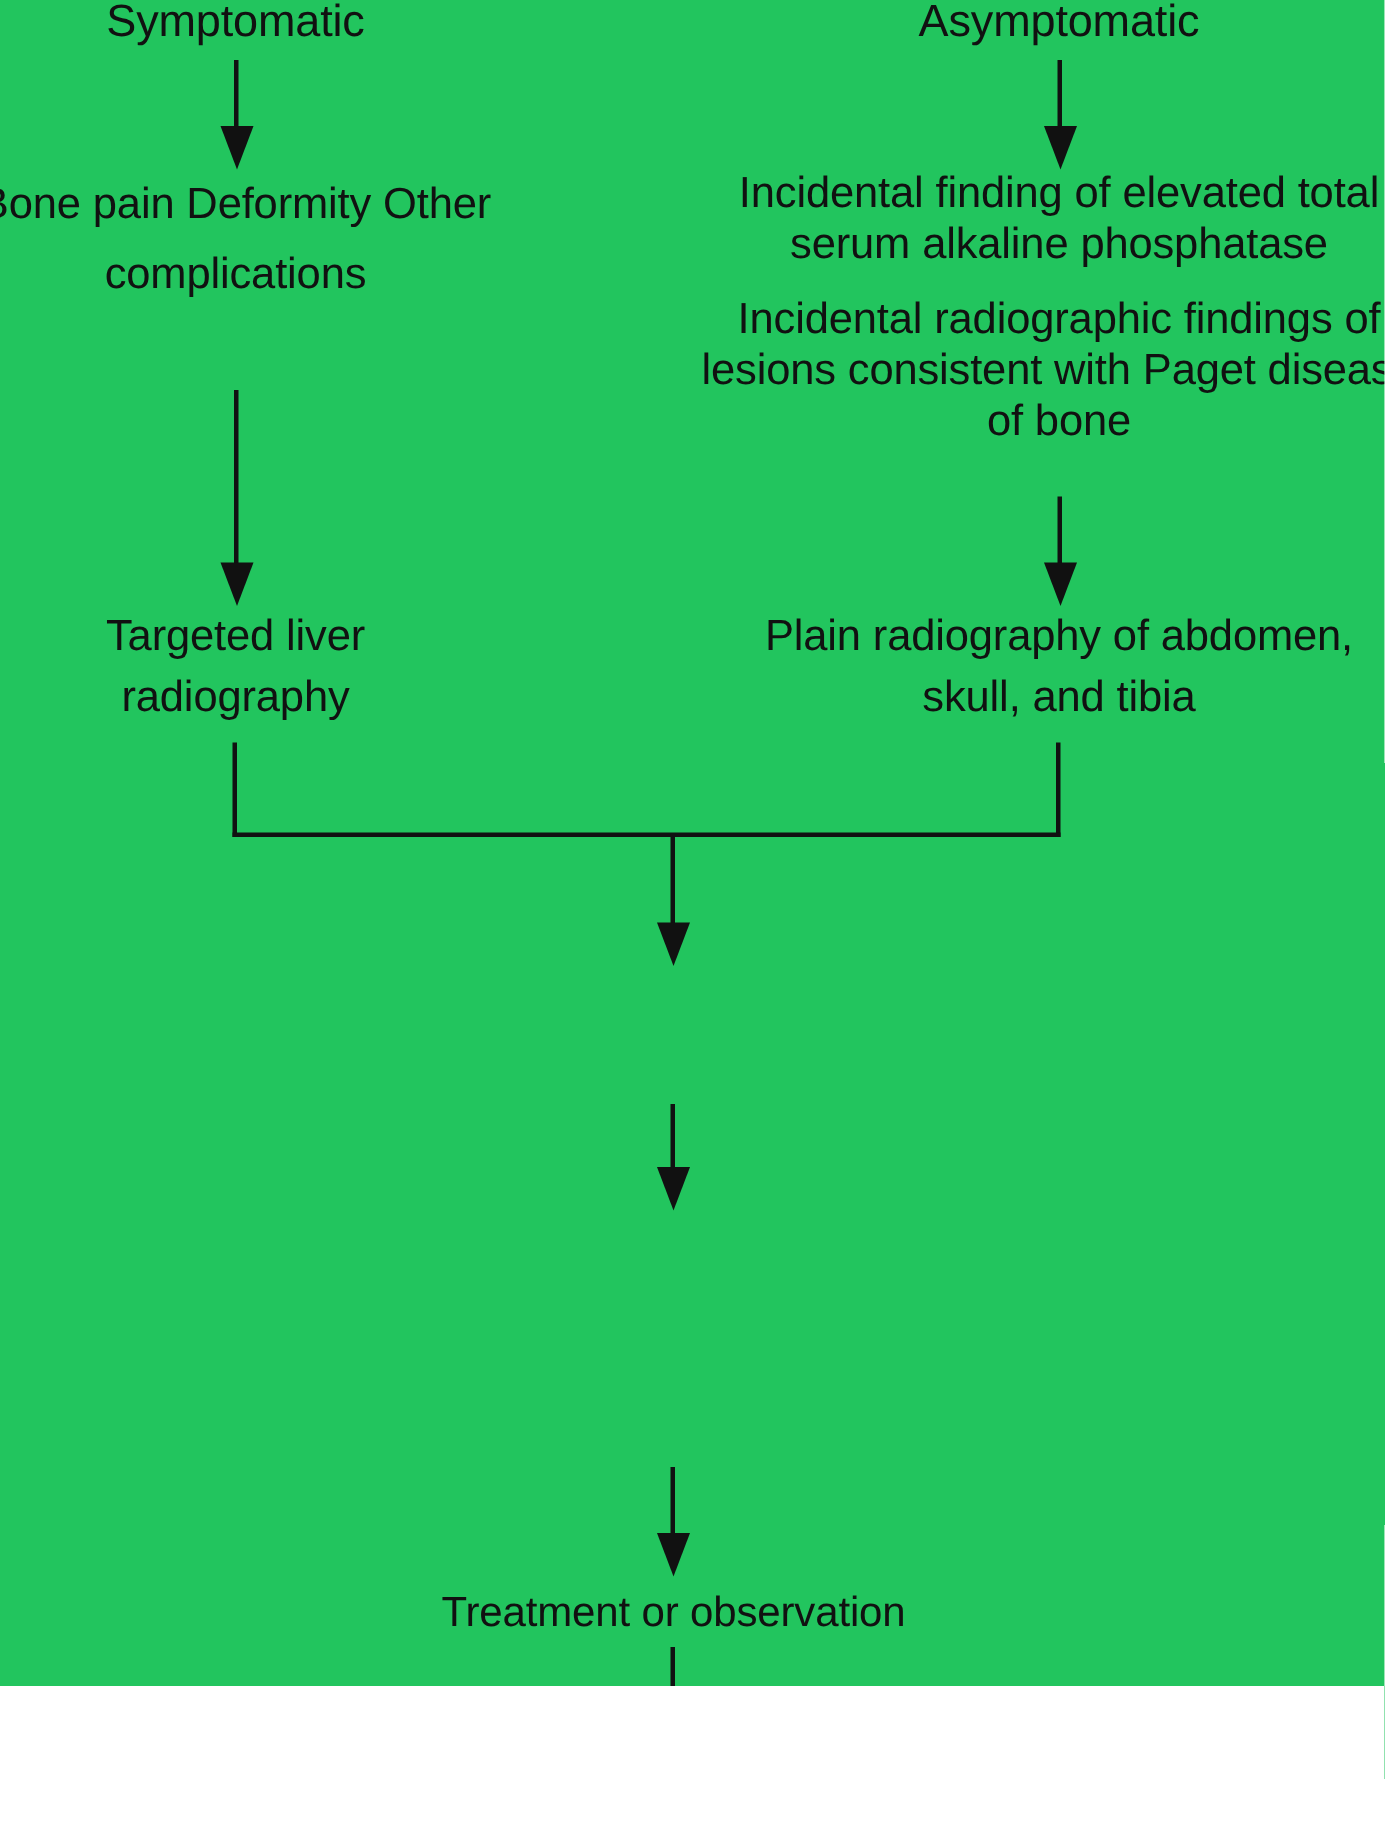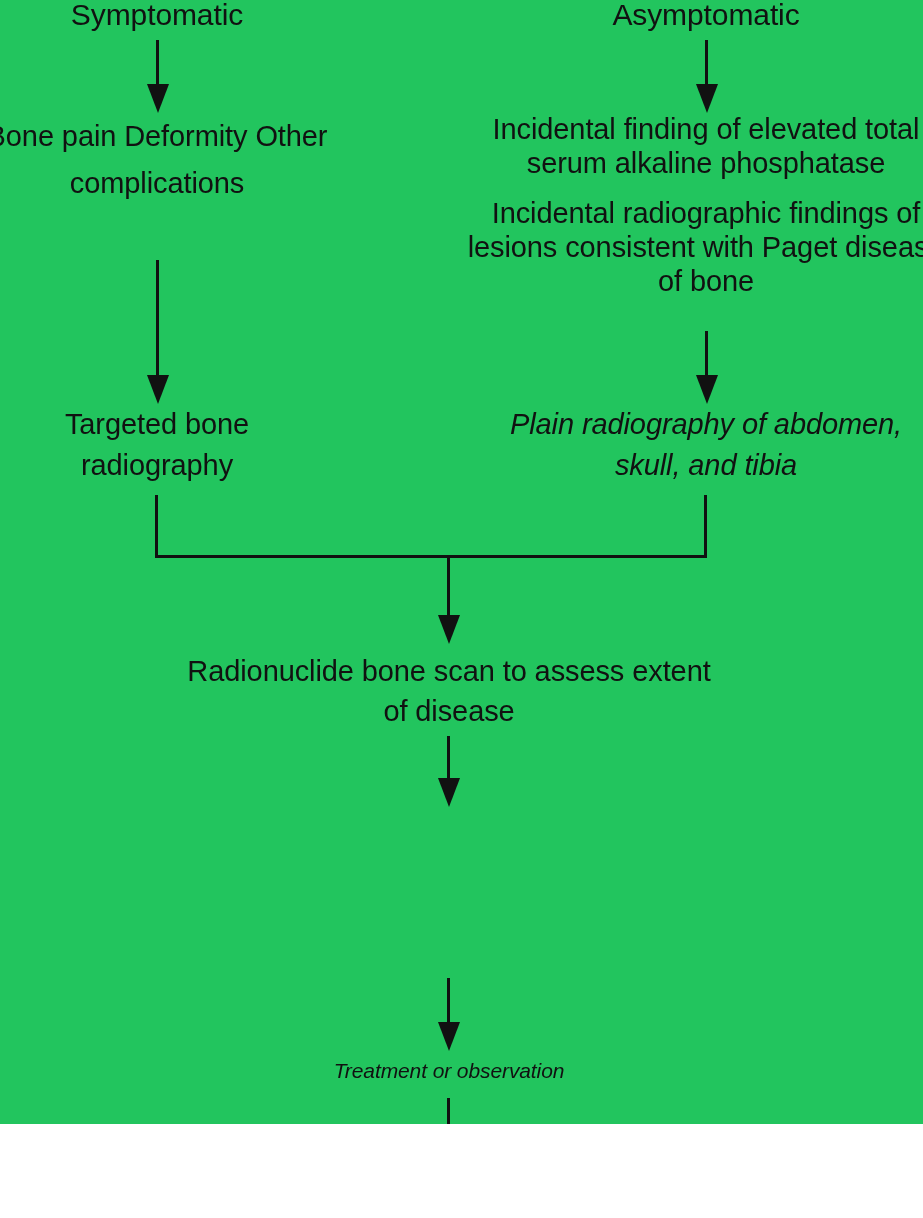--- a/index.html
+++ b/index.html
@@ -26,36 +26,36 @@
     color: #111111;
     line-height: 1.30;
     letter-spacing: -0.1px;
     white-space: pre-line;
   }
   .node.lines {
     white-space: normal;
   }
   .t-head      { font-size: 30px; }
   .t-body      { font-size: 29px; }
-  .t-big       { font-size: 21px; font-style: italic; }
+  .t-big       { font-size: 28px; }
 
   
   #head-left  { left: 7px;   top: -5px;  width: 300px; }
   #head-right { left: 556px; top: -5px;  width: 300px; }
 
   
   #sym-list { left: -20px; top: 113px; width: 354px; line-height: 1.63; }
 
   
   #find-1 { left: 464px; top: 113px; width: 484px; line-height: 1.17; }
   #find-2 { left: 464px; top: 197px; width: 484px; line-height: 1.17; }
 
   
   #img-left  { left: 10px;  top: 404px; width: 294px; line-height: 1.40; }
-  #img-right { left: 496px; top: 404px; width: 420px; line-height: 1.40; font-style: italic; }
+  #img-right { left: 496px; top: 404px; width: 420px; line-height: 1.40; }
 
   
   #scan  { left: 179px; top: 651px; width: 540px; line-height: 1.38; }
   #bio   { left: 30px;  top: 812px; width: 838px; line-height: 1.33; }
   #treat { left: 179px; top: 1057px; width: 540px; }
   #follow{ left: 179px; top: 1177px; width: 540px; }
 
   
   .vline {
     position: absolute;
@@ -107,37 +107,36 @@
   <div class="conn">
     <div class="vline" style="left:156px; top:260px; height:121px;"></div>
     <div class="arrowhead" style="left:147px; top:375px;"></div>
   </div>
 
   <div class="conn">
     <div class="vline" style="left:705px; top:331px; height:50px;"></div>
     <div class="arrowhead" style="left:696px; top:375px;"></div>
   </div>
 
-  <div class="node t-body lines" id="img-left">Targeted bone
+  <div class="node t-body lines" id="img-left">Targeted liver
 radiography</div>
 
   <div class="node t-body lines" id="img-right">Plain radiography of abdomen, skull, and tibia</div>
 
   <div class="conn">
     <div class="vline" style="left:155px; top:495px; height:63px;"></div>
     <div class="vline" style="left:704px; top:495px; height:63px;"></div>
     <div class="hline" style="left:155px; top:555px; width:552px;"></div>
   </div>
 
   <div class="conn">
     <div class="vline" style="left:447px; top:556px; height:65px;"></div>
     <div class="arrowhead" style="left:438px; top:615px;"></div>
   </div>
 
-  <div class="node t-body lines" id="scan">Radionuclide bone scan to assess extent of disease</div>
 
   <div class="conn">
     <div class="vline" style="left:447px; top:736px; height:48px;"></div>
     <div class="arrowhead" style="left:438px; top:778px;"></div>
   </div>
 
 
   <div class="conn">
     <div class="vline" style="left:447px; top:978px; height:50px;"></div>
     <div class="arrowhead" style="left:438px; top:1022px;"></div>

